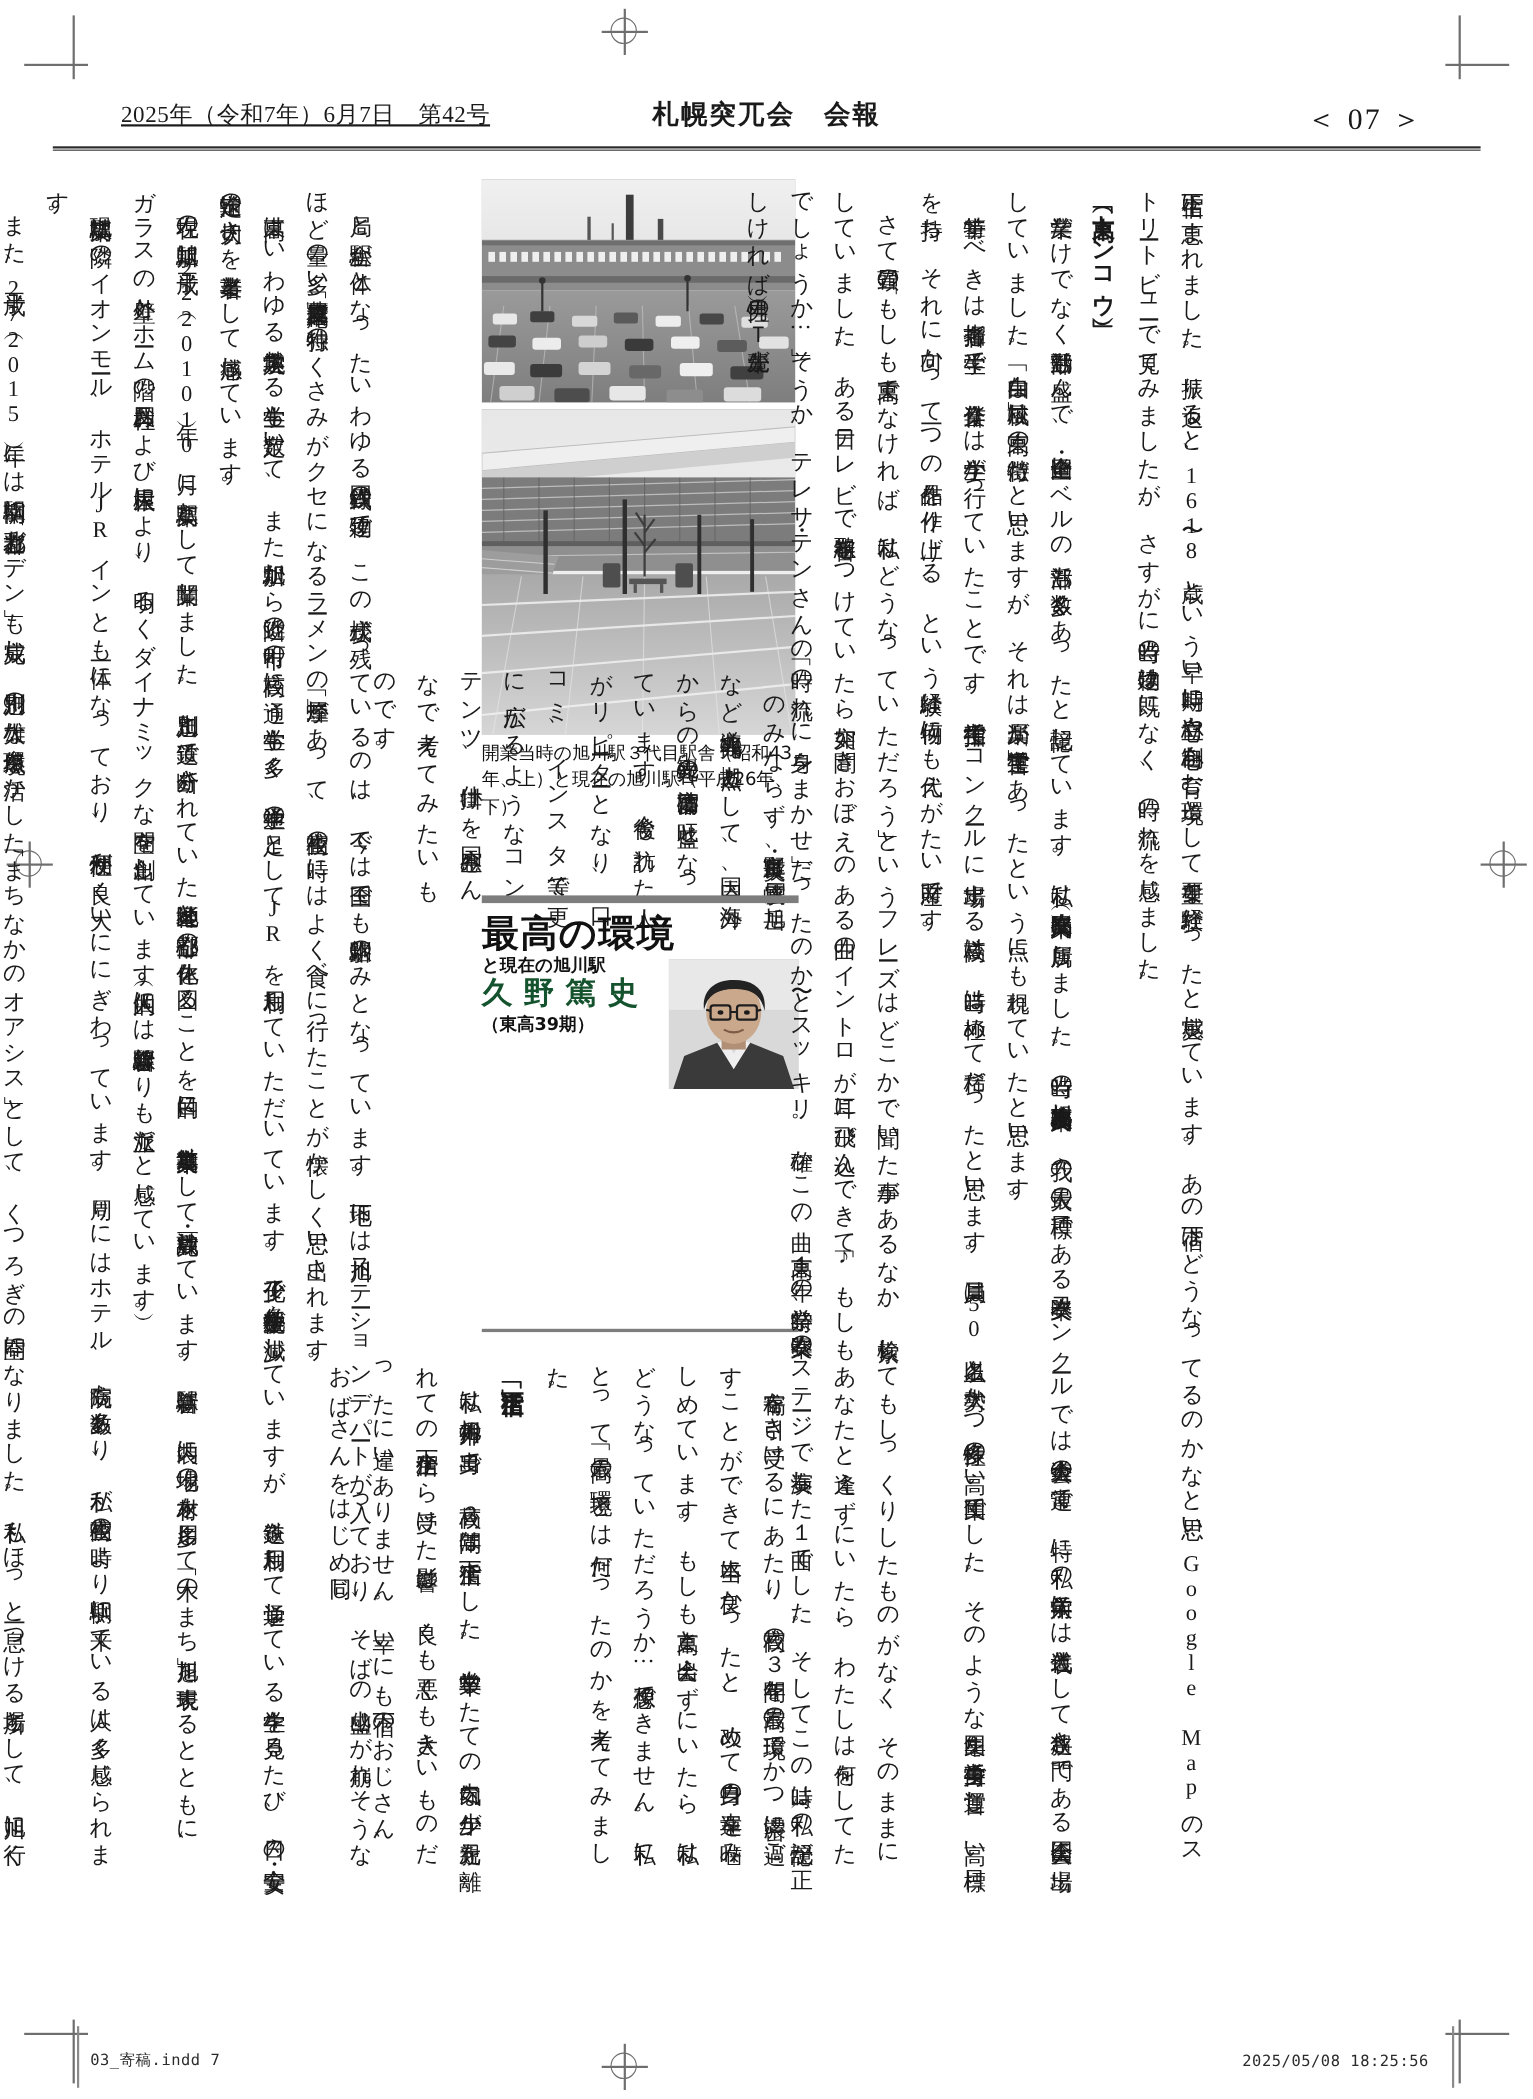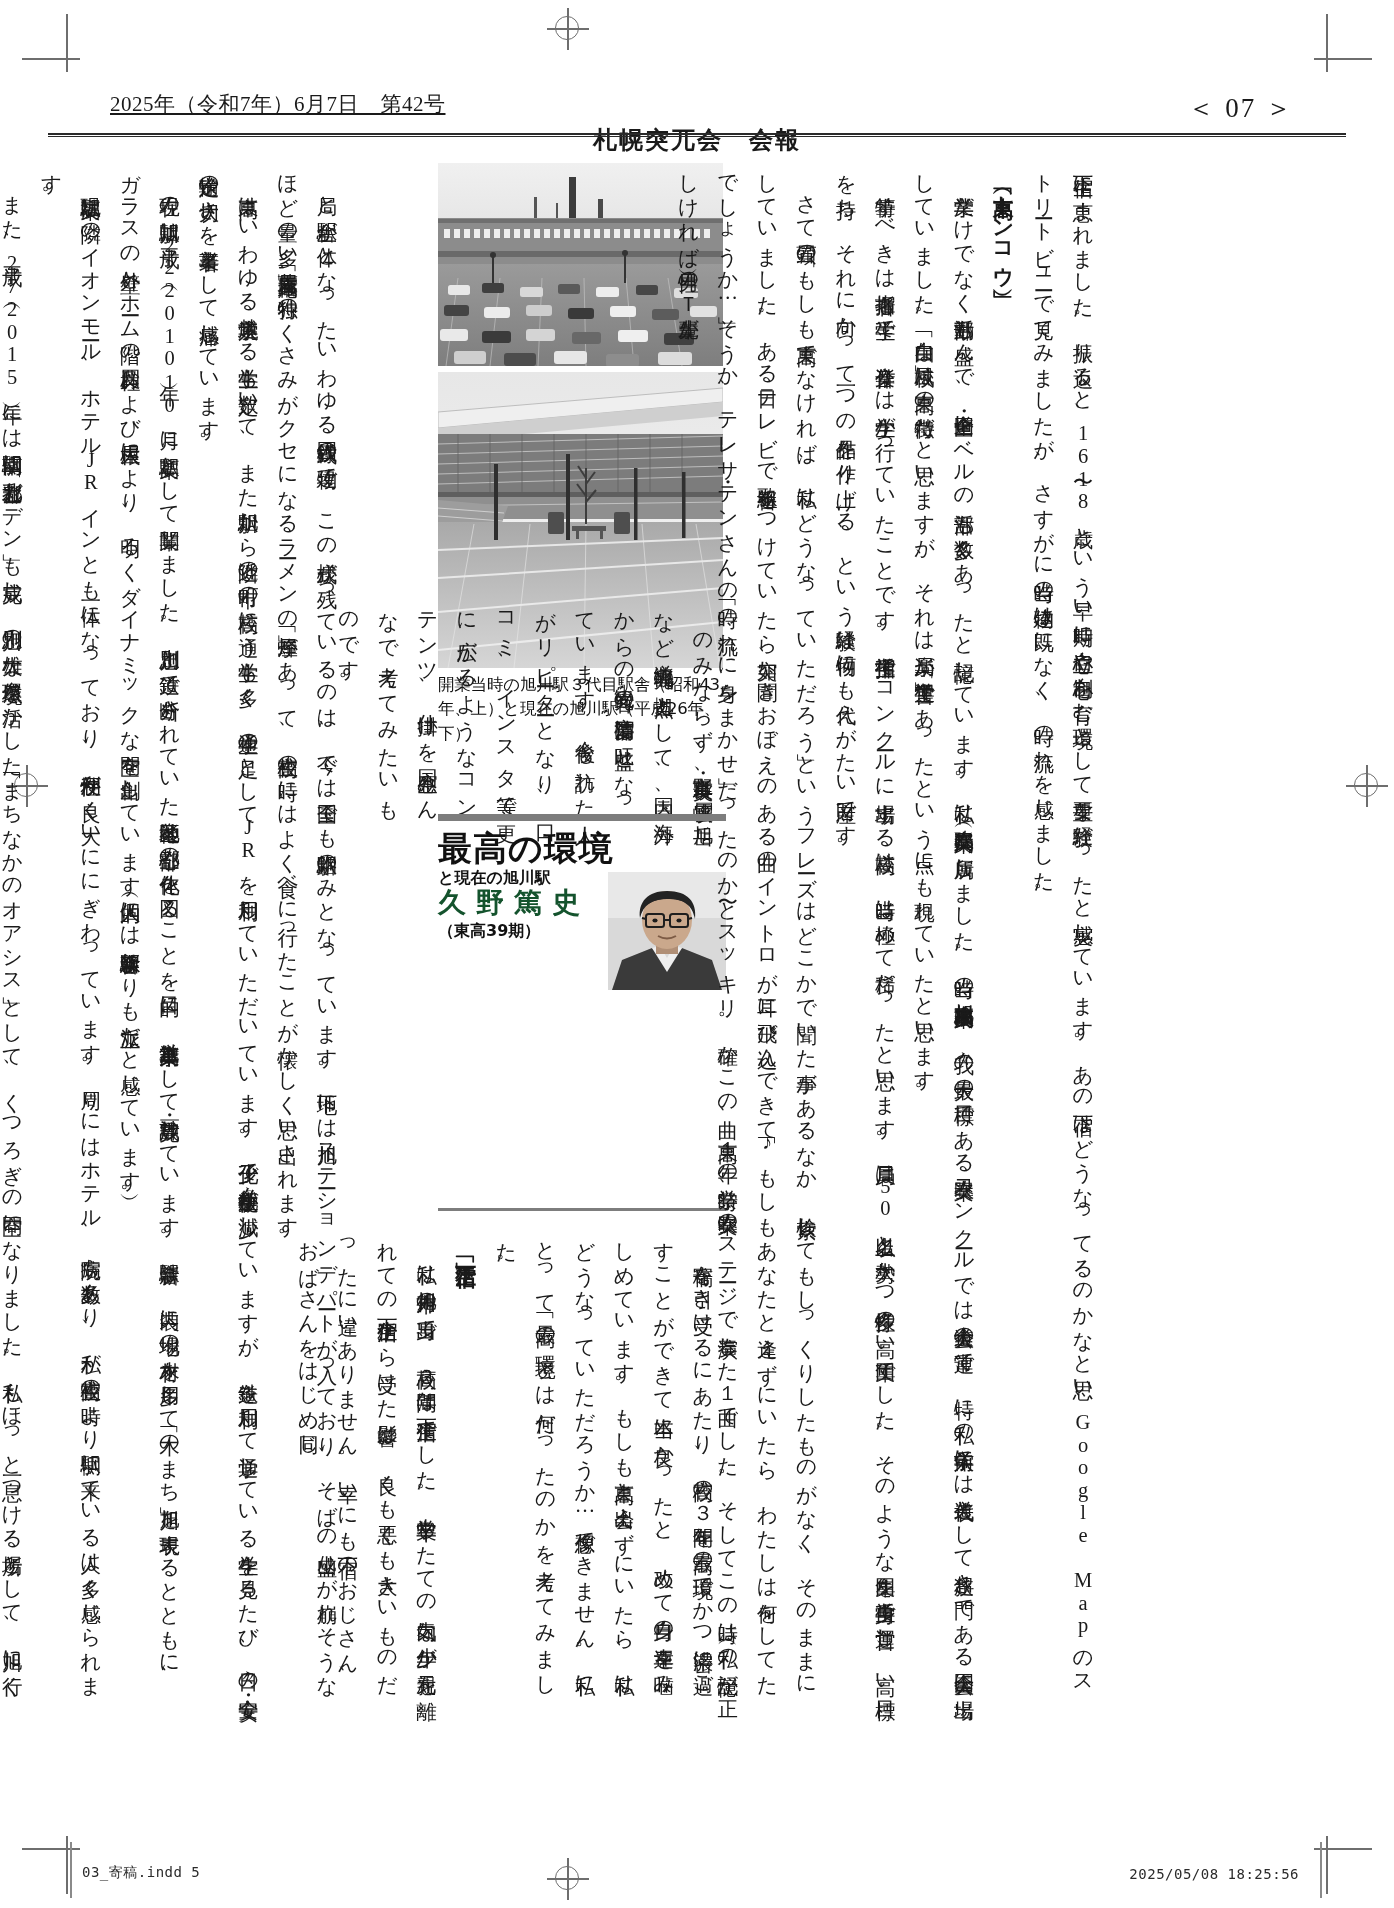--- a/index.html
+++ b/index.html
@@ -81,21 +81,20 @@
   .mast-title {
     position: absolute;
     left: 0;
     right: 0;
     top: 0px;
     text-align: center;
     font-family: Liberation Mono, monospace;
     font-weight: 700;
     font-size: 24px;
     letter-spacing: 2px;
-    margin-top: 36px;
   }
   .mast-page {
     position: absolute;
     right: 52px;
     top: 2px;
     font-size: 27px;
     letter-spacing: 2px;
     white-space: nowrap;
   }
   .mast-rule {
@@ -577,14 +576,14 @@
 <div class="col col-right">
   <p class="noindent">下宿生に恵まれました。振り返ると、16〜18歳という早い時期に自立心や自制心を育む環境として重要な経験だったと実感しています。あの下宿はどうなってるのかなと思い、Google Mapのストリートビューで見てみましたが、さすがに当時の建物は既になく、時の流れを感じました。</p>
   <p class="subhead">「東高（トンコウ）」</p>
   <p>学業だけでなく部活動も盛んで、全道・全国レベルの部活も数多くあったと記憶しています。私は吹奏楽局（楽局）に所属しました。当時の旭川東高校吹奏楽局は、我々の最大の目標である吹奏楽コンクールでは全道大会の常連で、特に私の入学前年には道代表として超狭き門である全国大会に出場していました。「自由な校風」は東高の特徴だと思いますが、それは楽局が「学生運営」であったという点にも現れていたと思います。</p>
   <p>特筆すべきは指揮者も学生で、音楽作りは学生が行っていたことです。学生指揮でコンクールに出場する高校は、当時は極めて稀だったと思います。局員は50名以上と大勢かつ多様性の高い集団でした。そのような集団を学生自身で運営し、高い目標を持ち、それに向かって一つの作品を作り上げる、という経験は何物にも代えがたい財産です。</p>
   <p>さて冒頭の「もしも東高でなければ、私はどうなっていただろう」というフレーズはどこかで聞いた事があるなか、検索してもしっくりしたものがなく、そのままにしていました。ある日テレビで歌番組をつけていたら突如、聞きおぼえのある曲のイントロが耳に飛び込んできて「♪もしもあなたと逢えずにいたら、わたしは何をしてたでしょうか…」そうか、テレサ・テンさんの「時の流れに身をまかせ」だったのか〜とスッキリ。確かこの曲、東高１年の学祭時、吹奏楽のステージで演奏した１曲でした。そしてこの時は（私の記憶が正しければ）男性のＴ先輩が</p>
 </div>
 
 <div class="footer-rule-left"></div>
 <div class="footer-rule-right"></div>
-<div class="footer-left">03_寄稿.indd   5</div>
+<div class="footer-left">03_寄稿.indd   7</div>
 <div class="footer-right">2025/05/08   18:25:56</div>
 
 </body></html>

